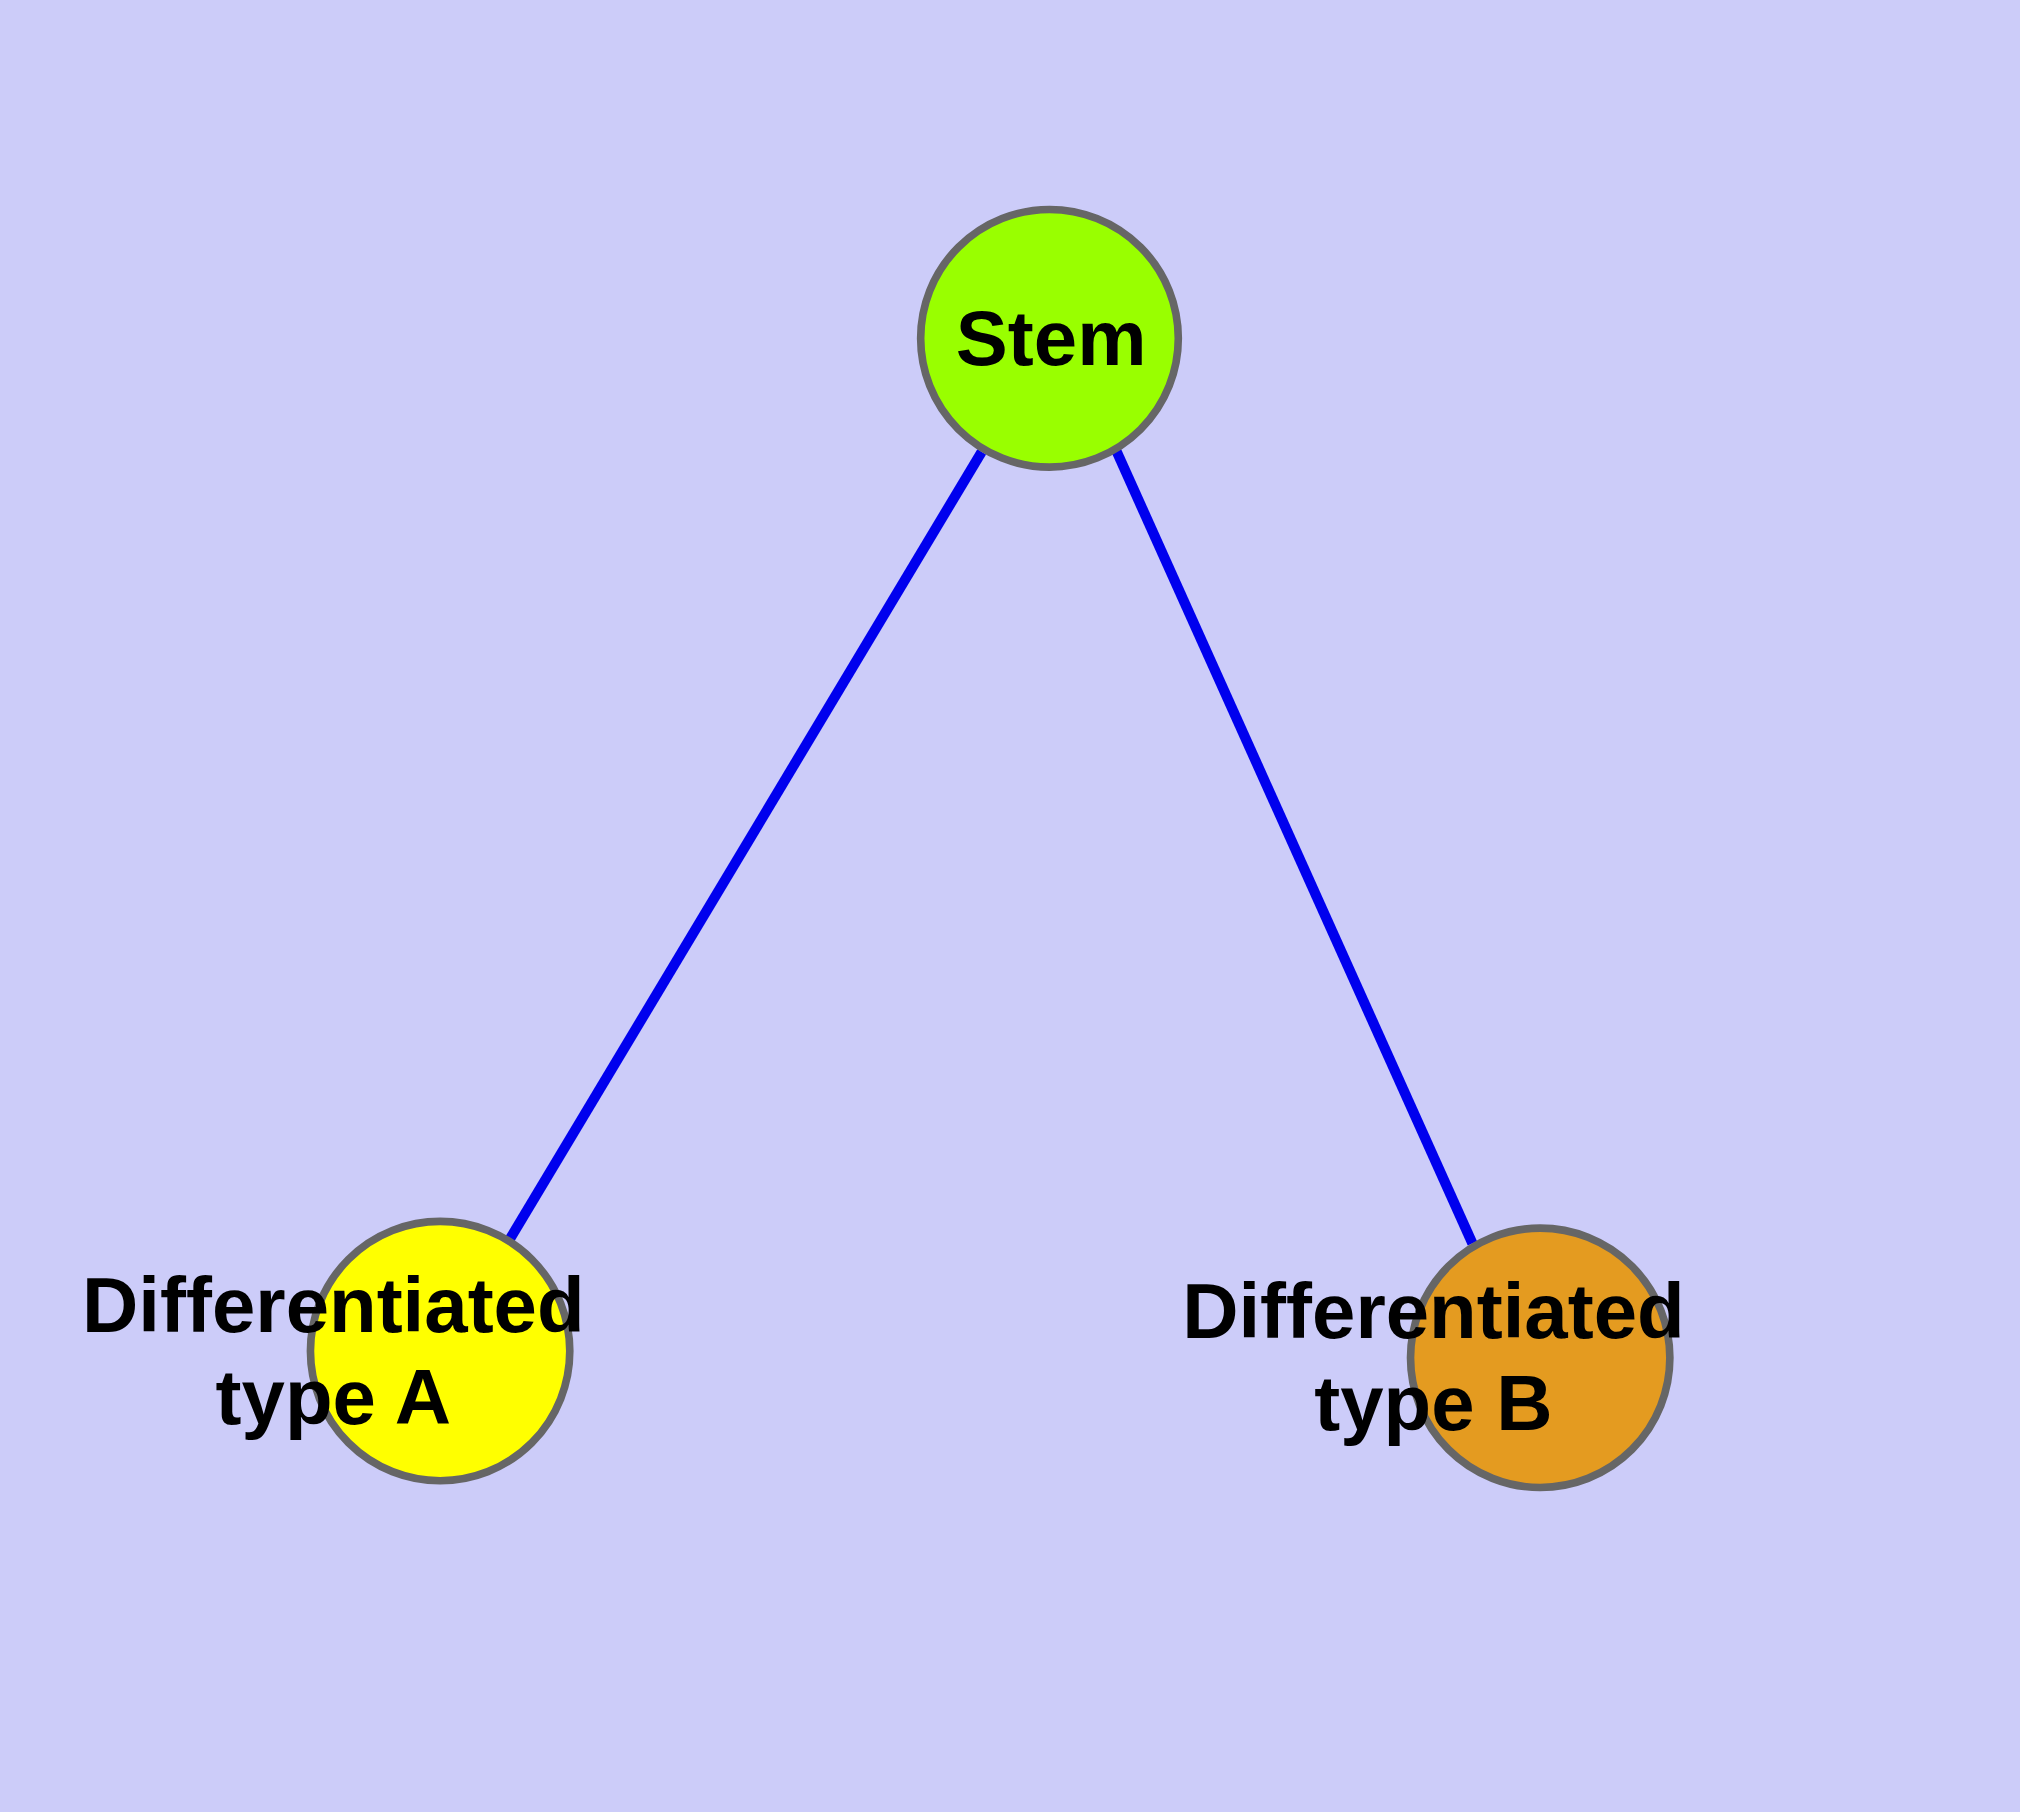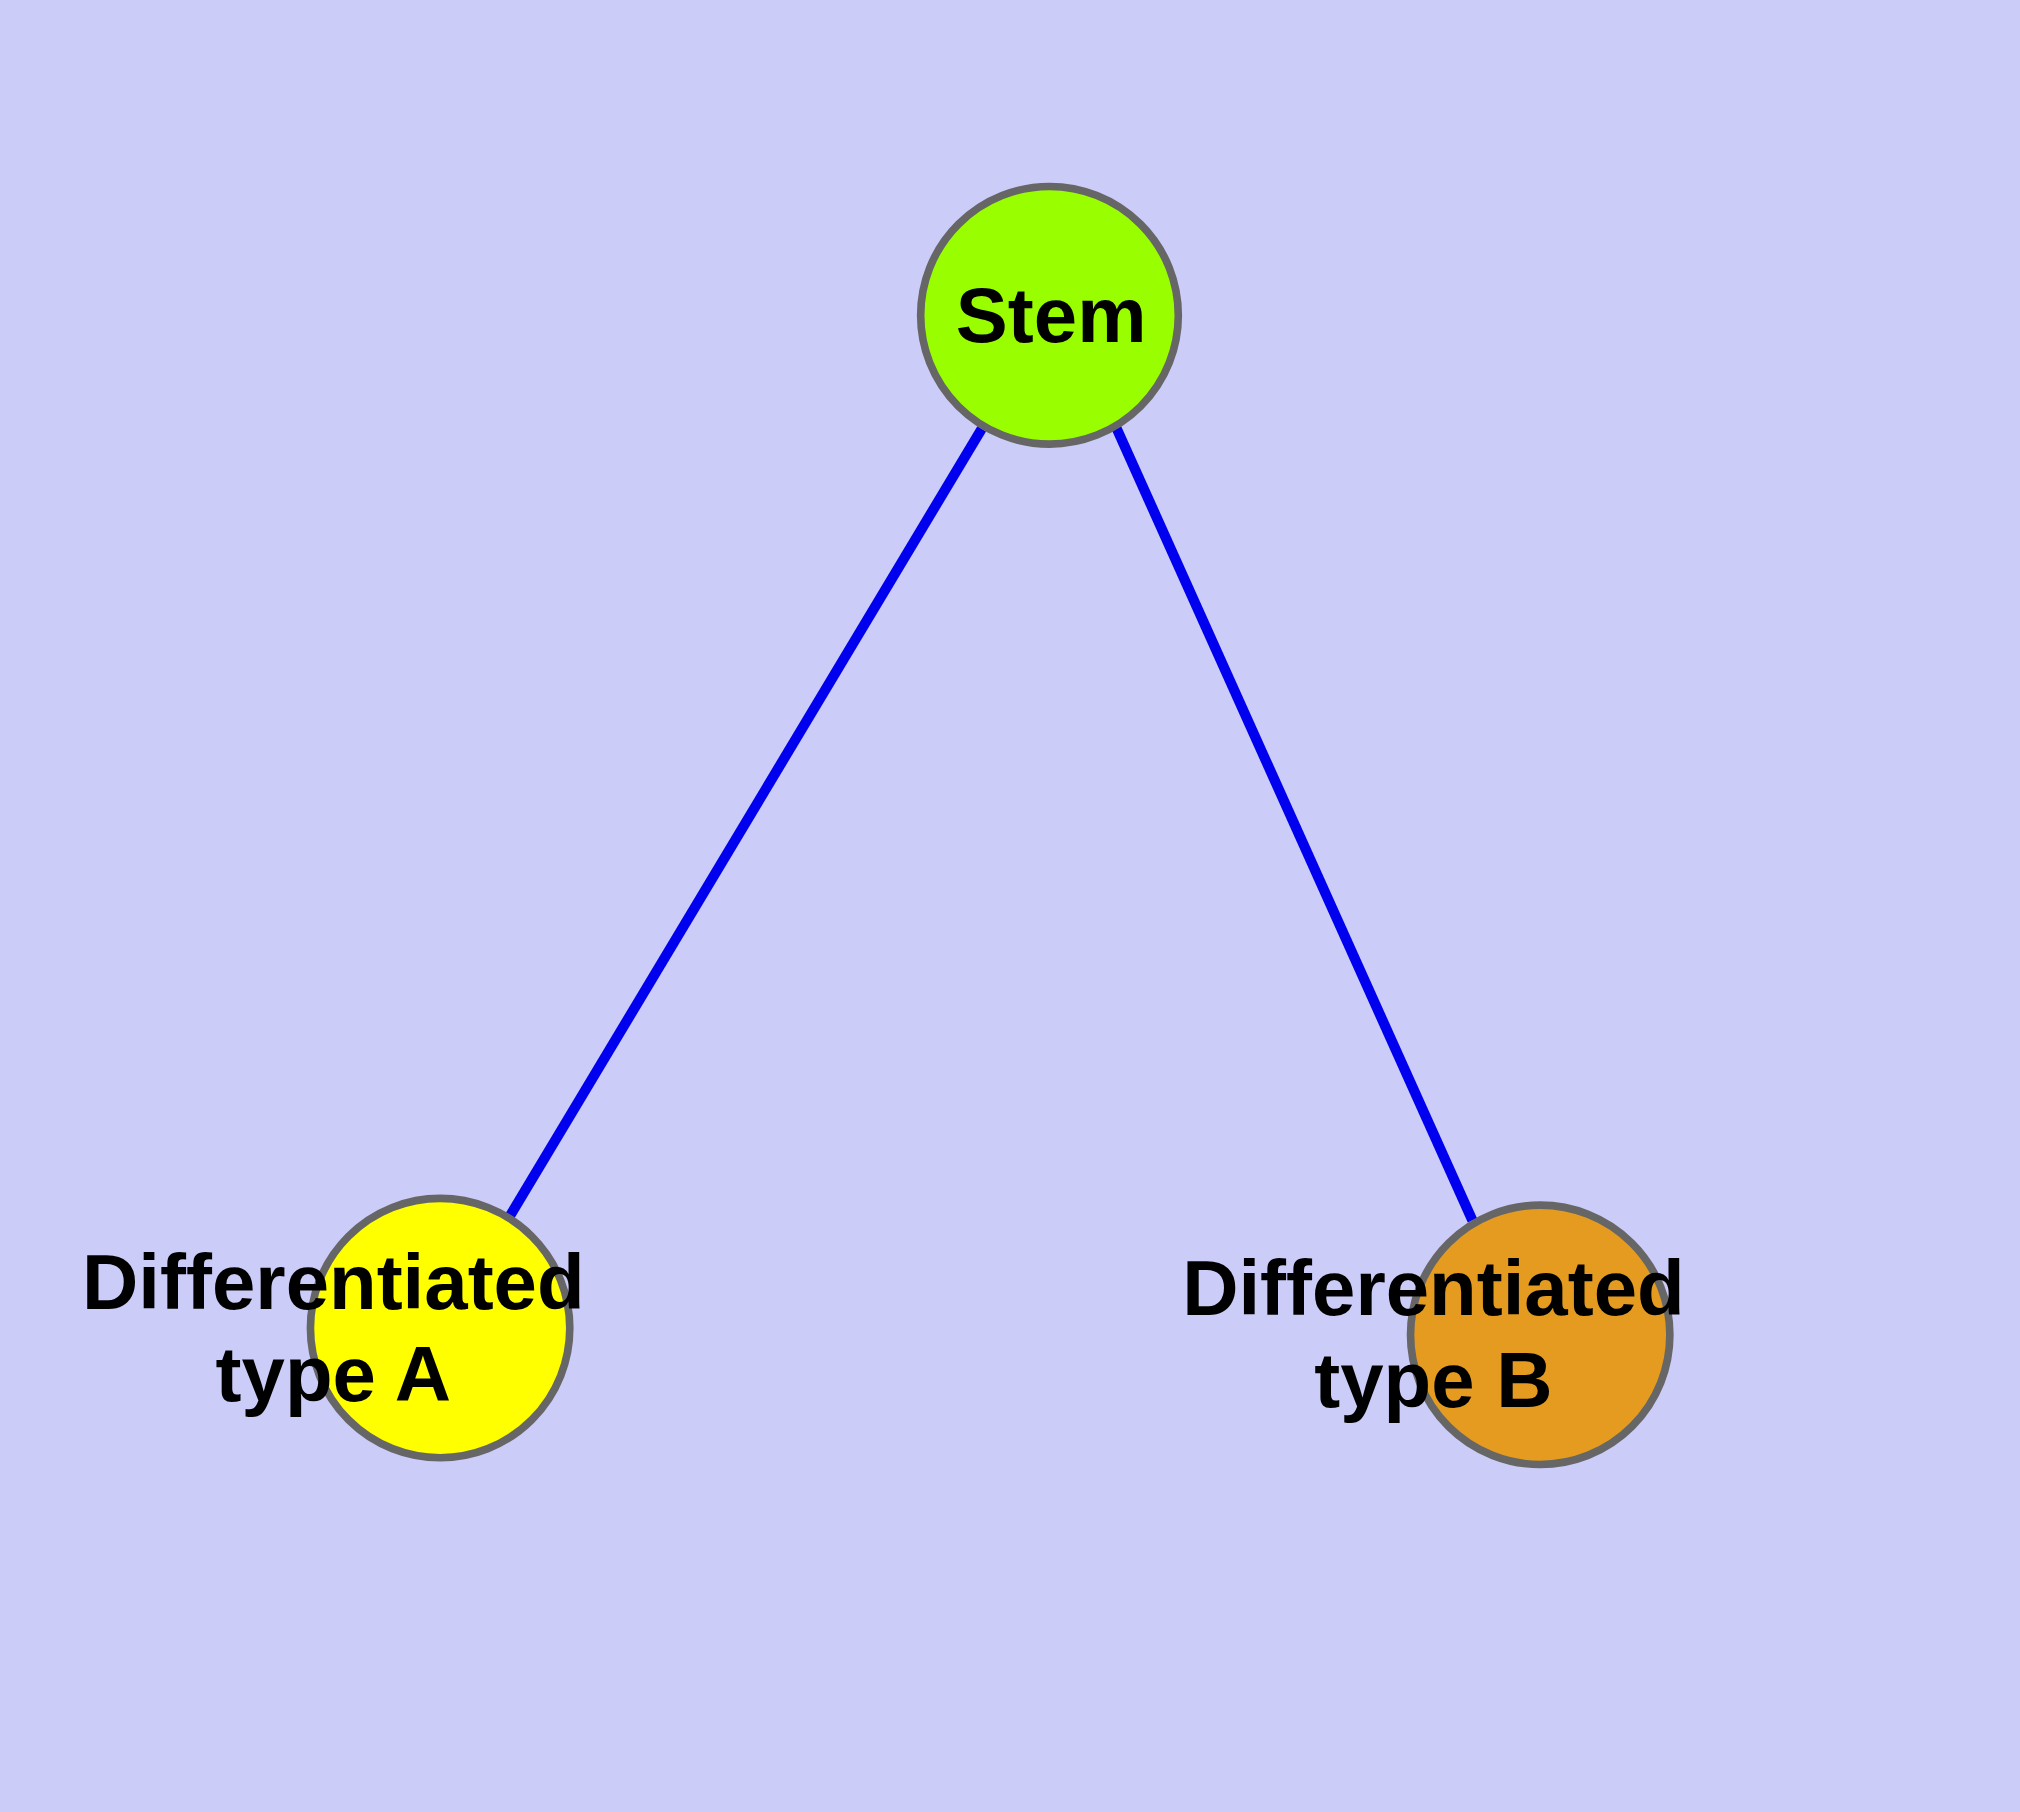--- a/index.html
+++ b/index.html
@@ -11,20 +11,21 @@
     width: 2021px;
     height: 1812px;
     overflow: hidden;
     font-family: "Liberation Sans", sans-serif;
   }
   #graph-canvas {
     position: relative;
     width: 2021px;
     height: 1604px;
     background: #ccccf9;
+    margin-top: 23px;
   }
   #graph-svg {
     position: absolute;
     top: 0;
     left: 0;
     width: 2021px;
     height: 1812px;
     display: block;
   }
   .node-label-multiline {

